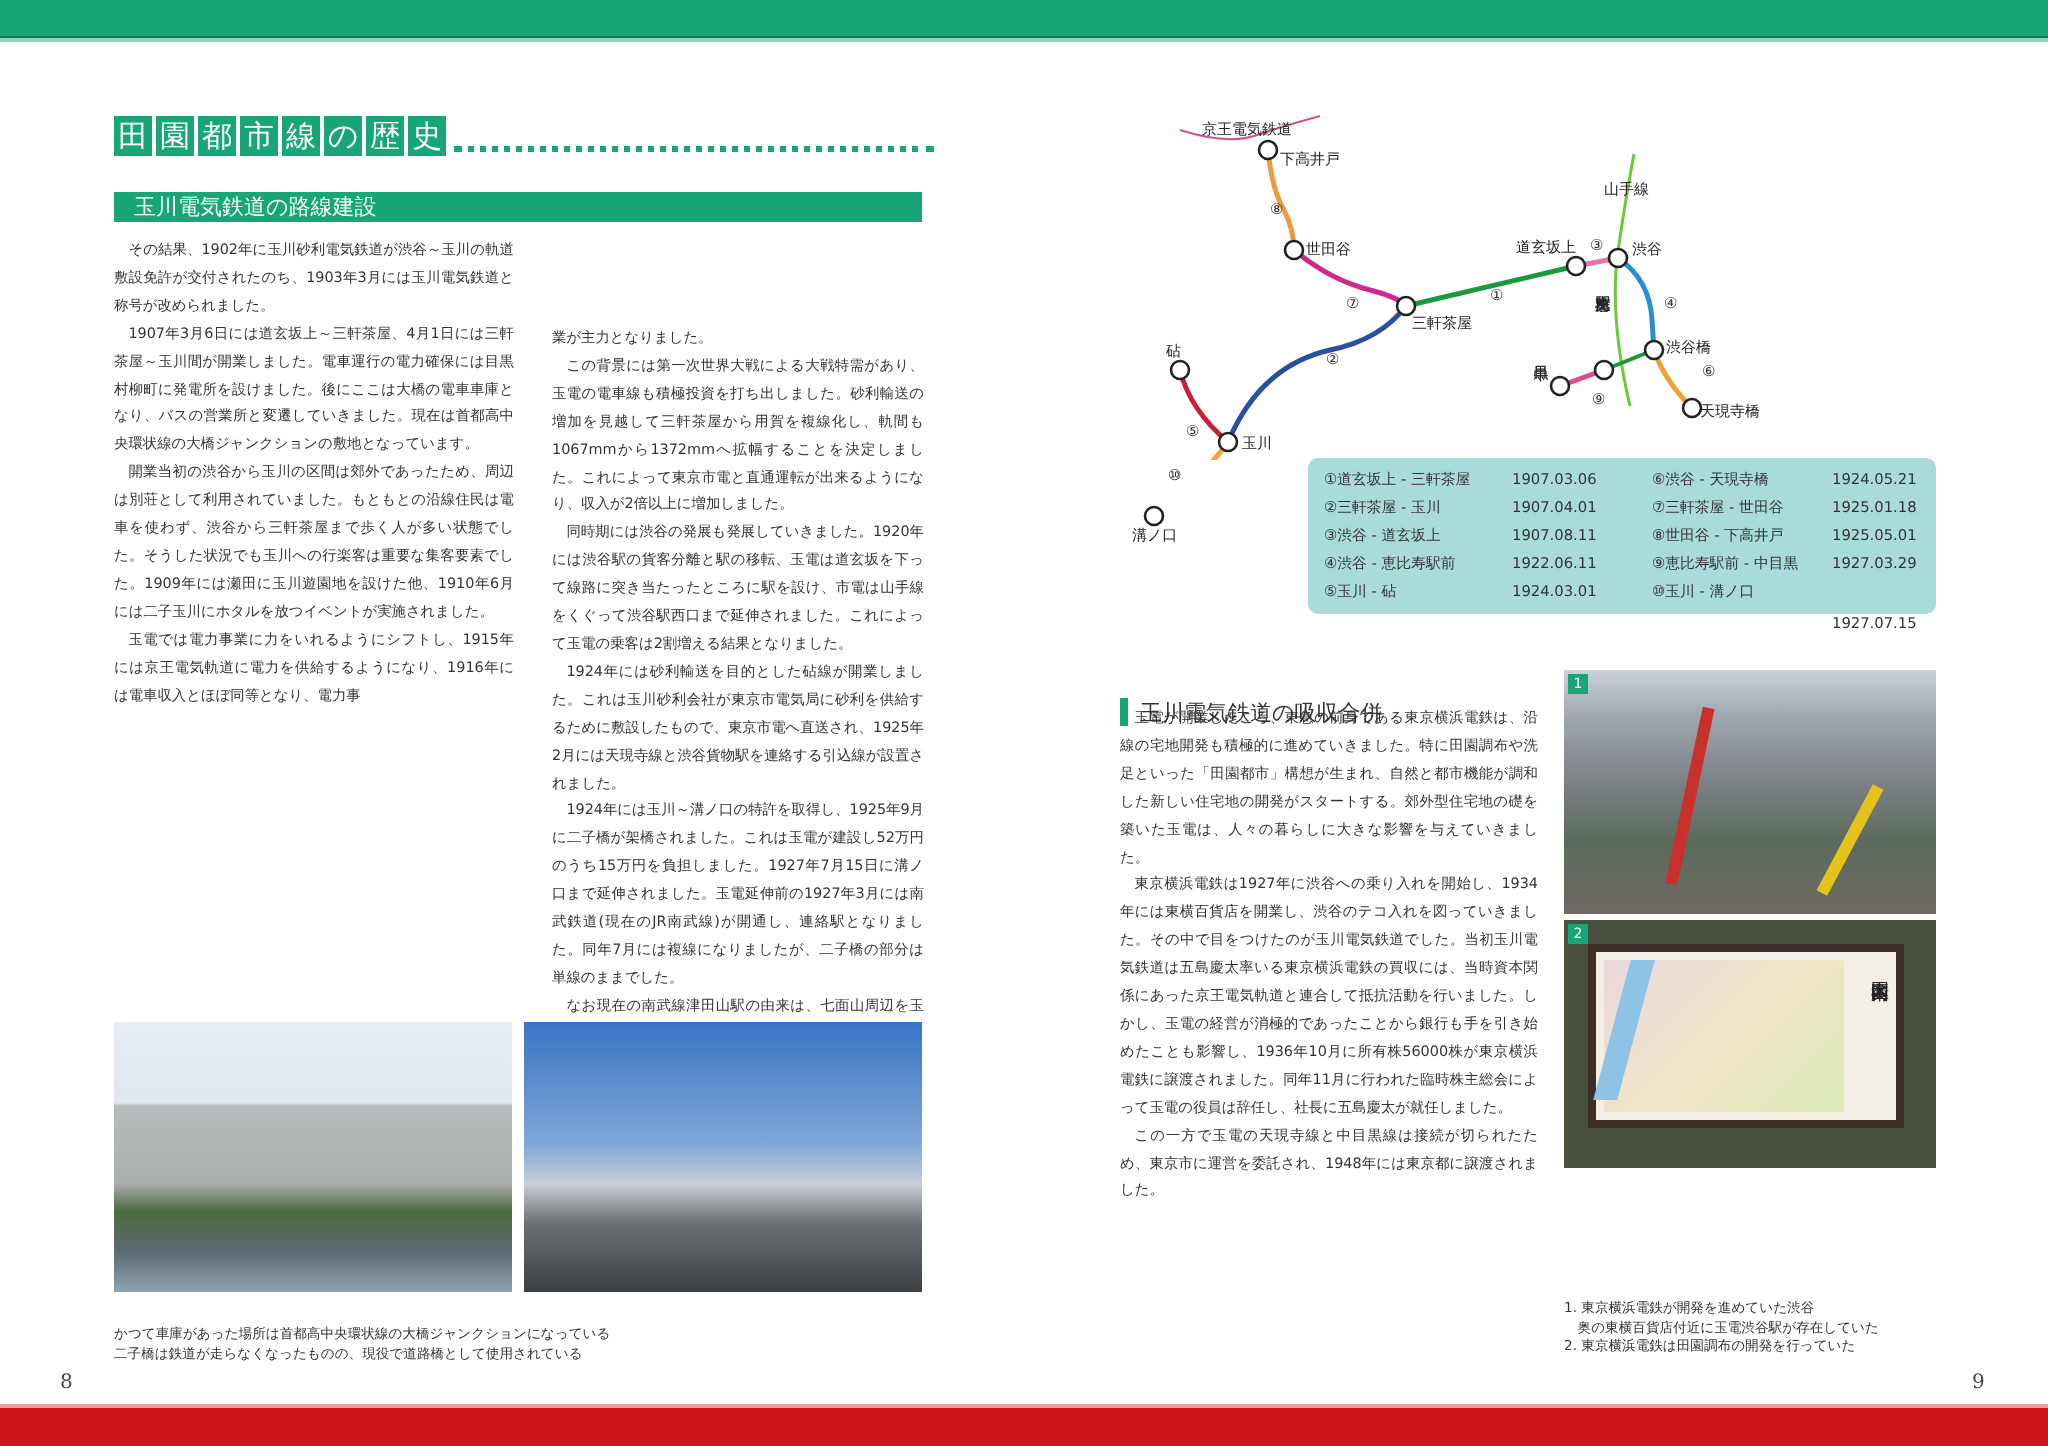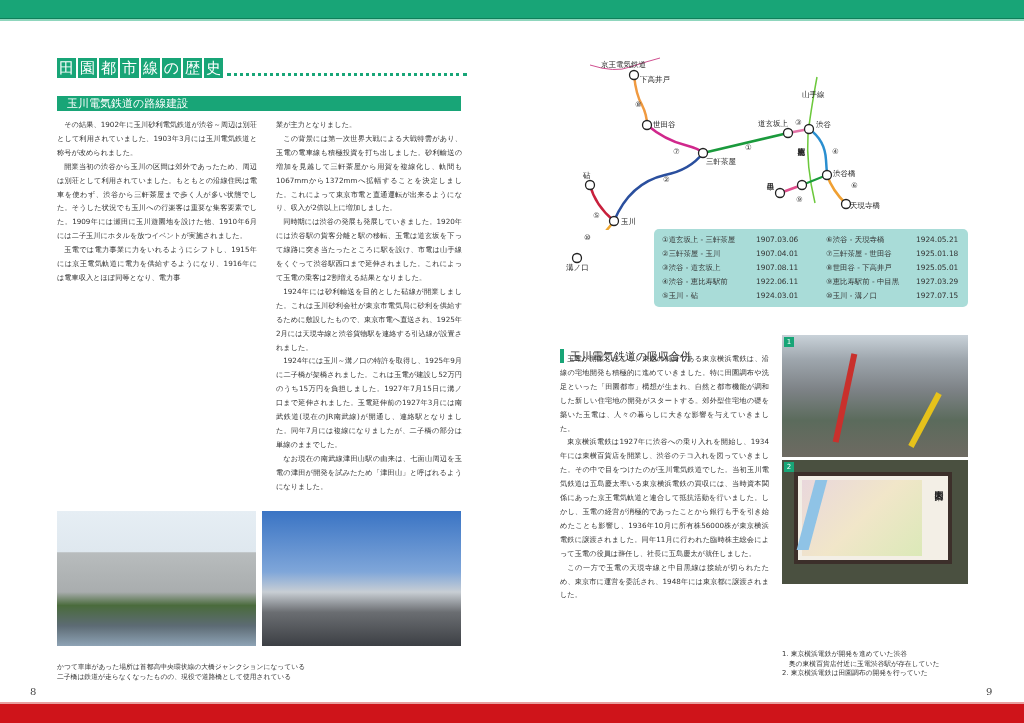--- a/index.html
+++ b/index.html
@@ -17,21 +17,21 @@
 
     
     .title { position: absolute; left: 57px; top: 58px; display: flex; align-items: flex-end; }
     .title .ch { width: 19px; height: 20px; background: #18a577; color: #fff; font-size: 15px; line-height: 20px; text-align: center; margin-right: 2px; font-family: "DejaVu Sans", sans-serif; }
     .title .dots { width: 240px; height: 3px; border-bottom: 3px dotted #18a577; margin-left: 2px; margin-bottom: 2px; }
 
     .section-bar { position: absolute; left: 57px; top: 96px; width: 404px; height: 15px; background: #18a577; color: #fff; font-family: "DejaVu Serif", serif; font-size: 11px; line-height: 15px; padding-left: 10px; }
 
     .col { position: absolute; font-size: 7.2px; line-height: 13.9px; color: #333; text-align: justify; }
     .col p { text-indent: 1em; }
-    .col p.noindent { text-indent: 0; }
+    .col p.noindent { text-indent: 0; margin-top: 44px; }
     .col-1 { left: 57px; top: 118px; width: 200px; }
     .col-2 { left: 276px; top: 118px; width: 186px; }
     .col-3 { left: 560px; top: 352px; width: 209px; }
 
     .photo { position: absolute; overflow: hidden; }
     .photo-1 { left: 57px; top: 511px; width: 199px; height: 135px; background: linear-gradient(#e6eef4 0%, #dfe8ef 30%, #b8bcbd 31%, #a9adae 60%, #4a6b3c 70%, #5d6b74 85%, #8ea3b5 100%); }
     .photo-2 { left: 262px; top: 511px; width: 199px; height: 135px; background: linear-gradient(#3a74c4 0%, #7fa6d9 45%, #c8ced4 60%, #6b6e72 75%, #3c3f44 100%); }
     .photo-3 { left: 782px; top: 335px; width: 186px; height: 122px; background: linear-gradient(#c9d2d9 0%, #9ea6ad 20%, #7d8286 45%, #5b6b5c 70%, #6e6a62 100%); }
     .photo-4 { left: 782px; top: 460px; width: 186px; height: 124px; background: #4a5040; }
     .photo-4 .sign { position: absolute; left: 12px; top: 12px; width: 158px; height: 92px; background: #f3efe6; border: 4px solid #3c2f2a; }
@@ -72,21 +72,22 @@
   <span class="ch">線</span>
   <span class="ch">の</span>
   <span class="ch">歴</span>
   <span class="ch">史</span>
   <span class="dots"></span>
 </div>
 
 <div class="section-bar">玉川電気鉄道の路線建設</div>
 
 <div class="col col-1">
-  <p>その結果、1902年に玉川砂利電気鉄道が渋谷～周辺は別荘として利用されていました、1903年3月には玉川電気鉄道と称号が改められました。</p>
+  <p>その結果、1902年に玉川砂利電気鉄道が渋谷～玉川の軌道敷設免許が交付されたのち、1903年3月には玉川電気鉄道と称号が改められました。</p>
+  <p>1907年3月6日には道玄坂上～三軒茶屋、4月1日には三軒茶屋～玉川間が開業しました。電車運行の電力確保には目黒村柳町に発電所を設けました。後にここは大橋の電車車庫となり、バスの営業所と変遷していきました。現在は首都高中央環状線の大橋ジャンクションの敷地となっています。</p>
   <p>開業当初の渋谷から玉川の区間は郊外であったため、周辺は別荘として利用されていました。もともとの沿線住民は電車を使わず、渋谷から三軒茶屋まで歩く人が多い状態でした。そうした状況でも玉川への行楽客は重要な集客要素でした。1909年には瀬田に玉川遊園地を設けた他、1910年6月には二子玉川にホタルを放つイベントが実施されました。</p>
   <p>玉電では電力事業に力をいれるようにシフトし、1915年には京王電気軌道に電力を供給するようになり、1916年には電車収入とほぼ同等となり、電力事</p>
 </div>
 
 <div class="col col-2">
   <p class="noindent">業が主力となりました。</p>
   <p>この背景には第一次世界大戦による大戦特需があり、玉電の電車線も積極投資を打ち出しました。砂利輸送の増加を見越して三軒茶屋から用賀を複線化し、軌間も1067mmから1372mmへ拡幅することを決定しました。これによって東京市電と直通運転が出来るようになり、収入が2倍以上に増加しました。</p>
   <p>同時期には渋谷の発展も発展していきました。1920年には渋谷駅の貨客分離と駅の移転、玉電は道玄坂を下って線路に突き当たったところに駅を設け、市電は山手線をくぐって渋谷駅西口まで延伸されました。これによって玉電の乗客は2割増える結果となりました。</p>
   <p>1924年には砂利輸送を目的とした砧線が開業しました。これは玉川砂利会社が東京市電気局に砂利を供給するために敷設したもので、東京市電へ直送され、1925年2月には天現寺線と渋谷貨物駅を連絡する引込線が設置されました。</p>
   <p>1924年には玉川～溝ノ口の特許を取得し、1925年9月に二子橋が架橋されました。これは玉電が建設し52万円のうち15万円を負担しました。1927年7月15日に溝ノ口まで延伸されました。玉電延伸前の1927年3月には南武鉄道(現在のJR南武線)が開通し、連絡駅となりました。同年7月には複線になりましたが、二子橋の部分は単線のままでした。</p>
@@ -186,21 +187,21 @@
   <span class="row" style="left:102px; top:62px;">1924.03.01</span>
   <span class="row" style="left:172px; top:6px;">⑥渋谷 - 天現寺橋</span>
   <span class="row" style="left:262px; top:6px;text-align:center;">1924.05.21</span>
   <span class="row" style="left:172px; top:20px;">⑦三軒茶屋 - 世田谷</span>
   <span class="row" style="left:262px; top:20px;">1925.01.18</span>
   <span class="row" style="left:172px; top:34px;">⑧世田谷 - 下高井戸</span>
   <span class="row" style="left:262px; top:34px;">1925.05.01</span>
   <span class="row" style="left:172px; top:48px;">⑨恵比寿駅前 - 中目黒</span>
   <span class="row" style="left:262px; top:48px;">1927.03.29</span>
   <span class="row" style="left:172px; top:62px;">⑩玉川 - 溝ノ口</span>
-  <span class="row" style="left:262px; top:62px;">1927.07.15</span>
+  <span class="row" style="left:262px; top:78px;">1927.07.15</span>
 </div>
 
 <div class="sub-title">
   <span class="accent"></span>
   <span class="txt">玉川電気鉄道の吸収合併</span>
 </div>
 
 <div class="col col-3">
   <p>玉電が開業したころ、東急の前身である東京横浜電鉄は、沿線の宅地開発も積極的に進めていきました。特に田園調布や洗足といった「田園都市」構想が生まれ、自然と都市機能が調和した新しい住宅地の開発がスタートする。郊外型住宅地の礎を築いた玉電は、人々の暮らしに大きな影響を与えていきました。</p>
   <p>東京横浜電鉄は1927年に渋谷への乗り入れを開始し、1934年には東横百貨店を開業し、渋谷のテコ入れを図っていきました。その中で目をつけたのが玉川電気鉄道でした。当初玉川電気鉄道は五島慶太率いる東京横浜電鉄の買収には、当時資本関係にあった京王電気軌道と連合して抵抗活動を行いました。しかし、玉電の経営が消極的であったことから銀行も手を引き始めたことも影響し、1936年10月に所有株56000株が東京横浜電鉄に譲渡されました。同年11月に行われた臨時株主総会によって玉電の役員は辞任し、社長に五島慶太が就任しました。</p>

